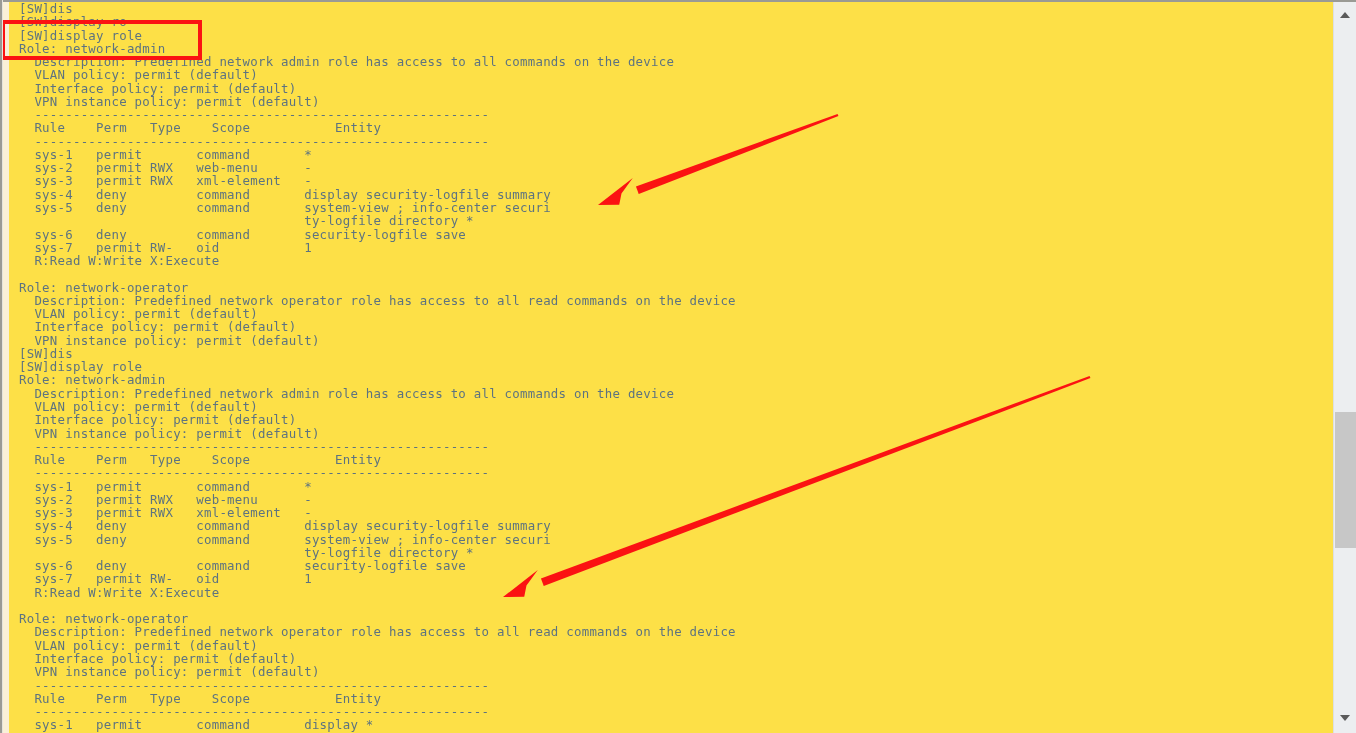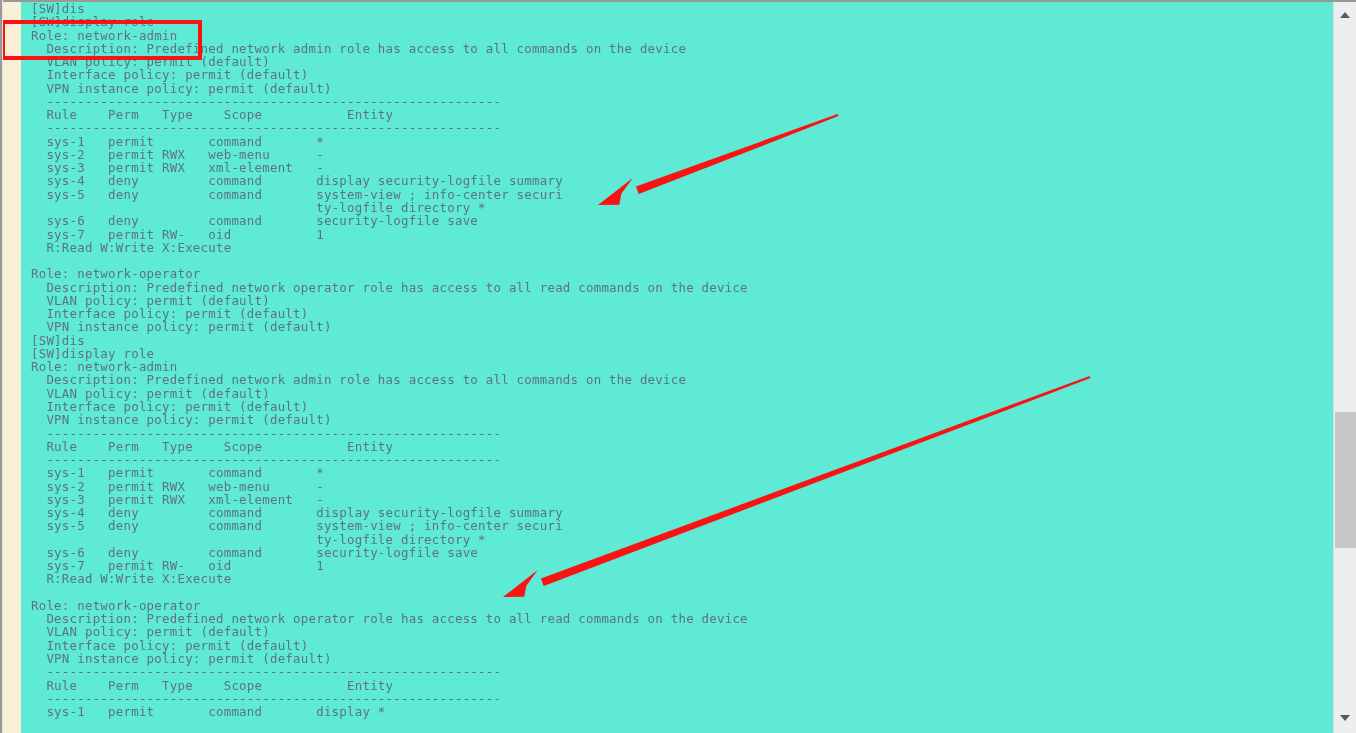--- a/index.html
+++ b/index.html
@@ -42,25 +42,25 @@
     position: absolute;
     left: 0; top: 0;
     width: 1356px; height: 2px;
     background: #9a9a94;
     z-index: 6;
   }
 
   
   #terminal {
     position: absolute;
-    left: 21px;
+    left: 9px;
     top: 2px;
     width: 1330px;
     height: 731px;
-    background: #5eead4;
+    background: #fde047;
     overflow: hidden;
     z-index: 1;
   }
   .term-line {
     position: relative;
     height: 13.28px;
     line-height: 13.28px;
     font-size: 12.4px;
     color: #5d7380;
     white-space: pre;
@@ -138,20 +138,21 @@
 <body>
 
 <div id="app">
 
   <div class="frame-top"></div>
   <div class="frame-left"></div>
   <div class="frame-left-inner"></div>
 
   <div id="terminal">
       <div class="term-line">[SW]dis</div>
+      <div class="term-line">[SW]display ro</div>
       <div class="term-line">[SW]display role</div>
       <div class="term-line">Role: network-admin</div>
       <div class="term-line">  Description: Predefined network admin role has access to all commands on the device</div>
       <div class="term-line">  VLAN policy: permit (default)</div>
       <div class="term-line">  Interface policy: permit (default)</div>
       <div class="term-line">  VPN instance policy: permit (default)</div>
       <div class="term-line">  -----------------------------------------------------------</div>
       <div class="term-line">  Rule    Perm   Type    Scope           Entity</div>
       <div class="term-line">  -----------------------------------------------------------</div>
       <div class="term-line">  sys-1   permit       command       *</div>

